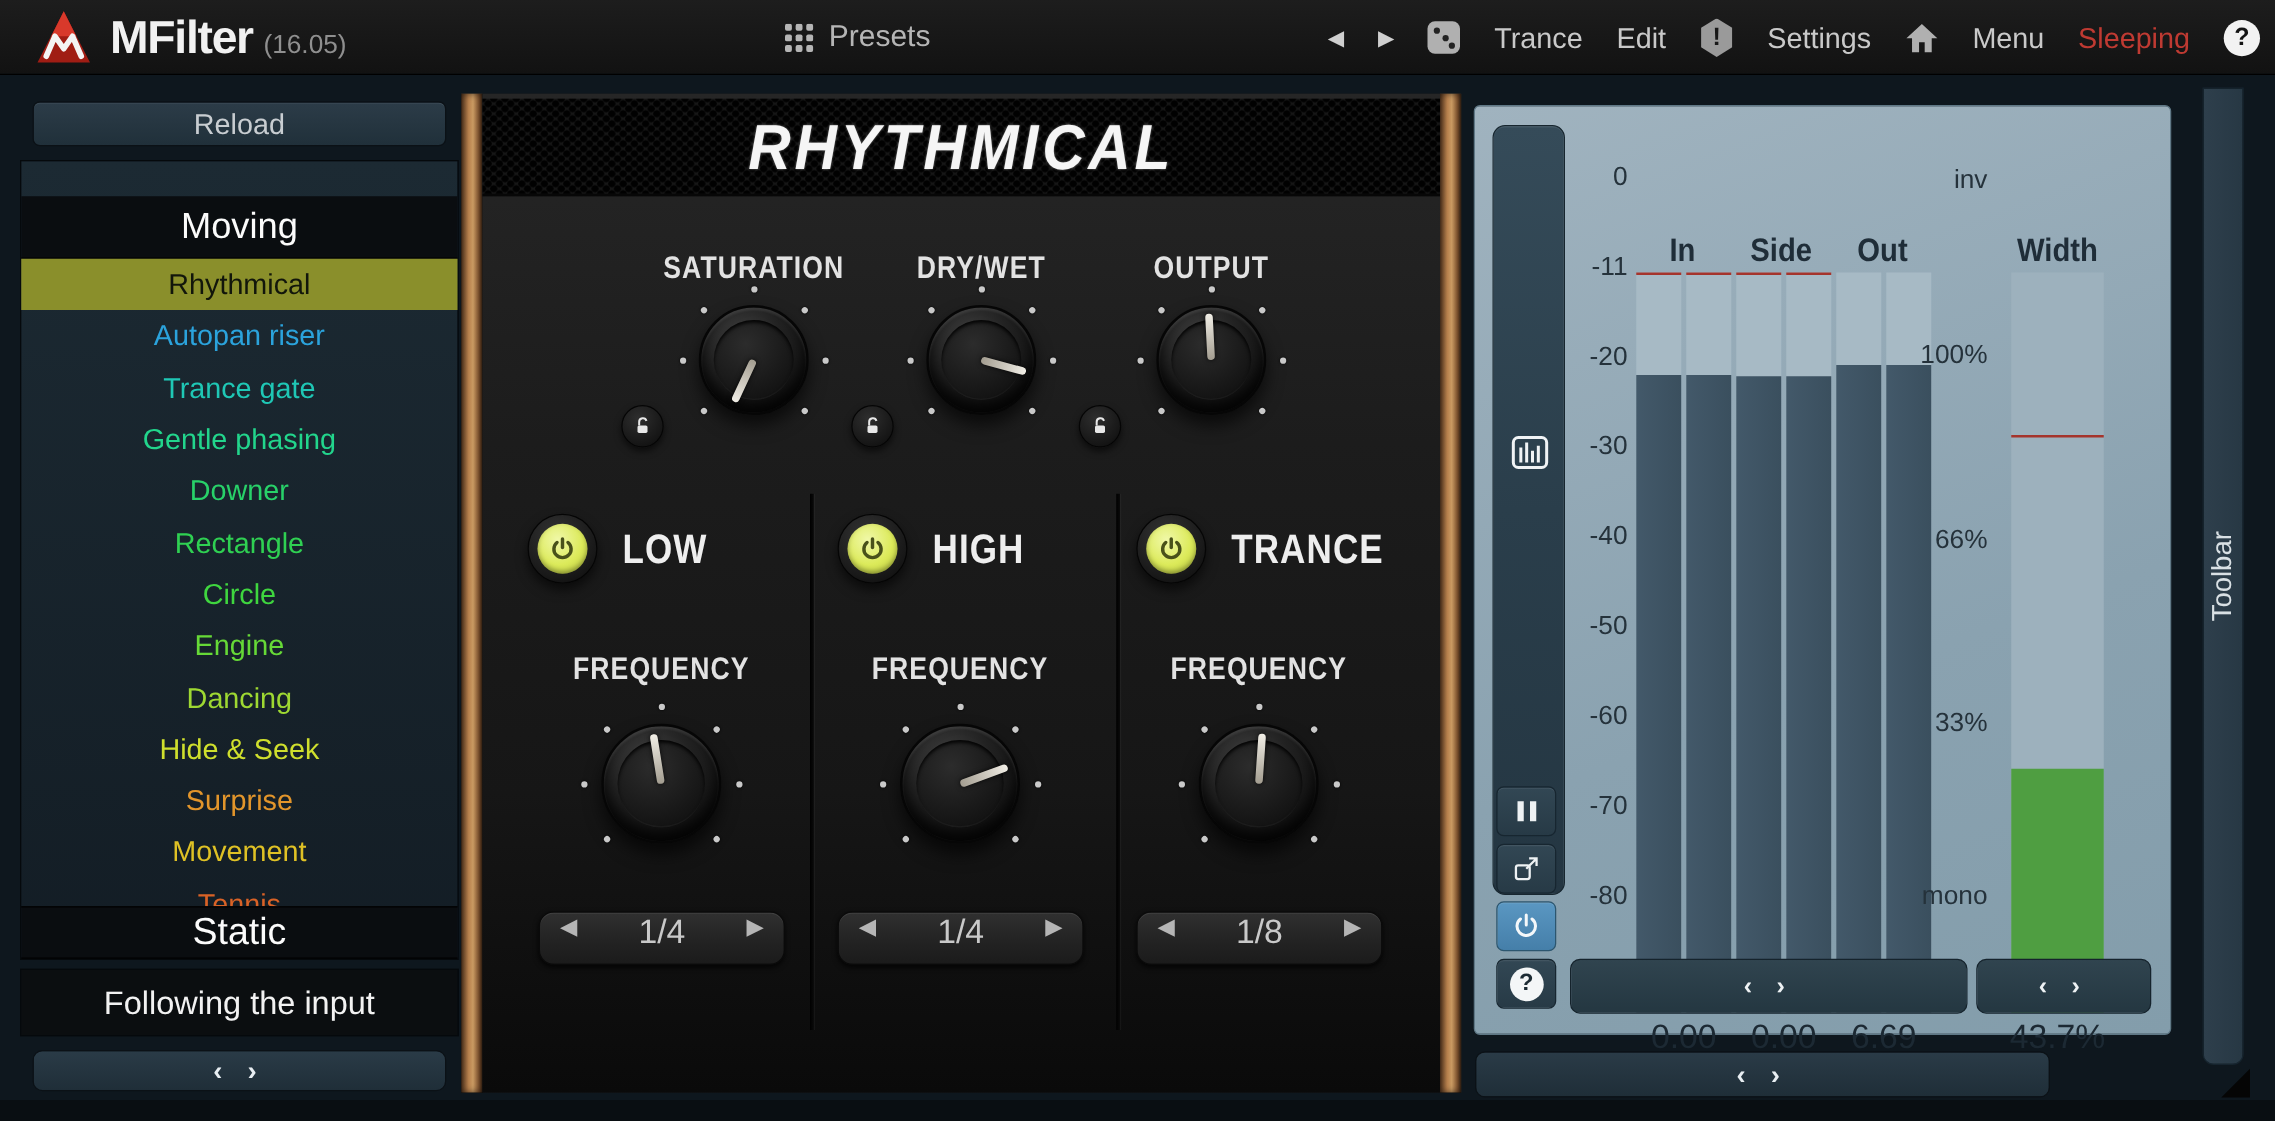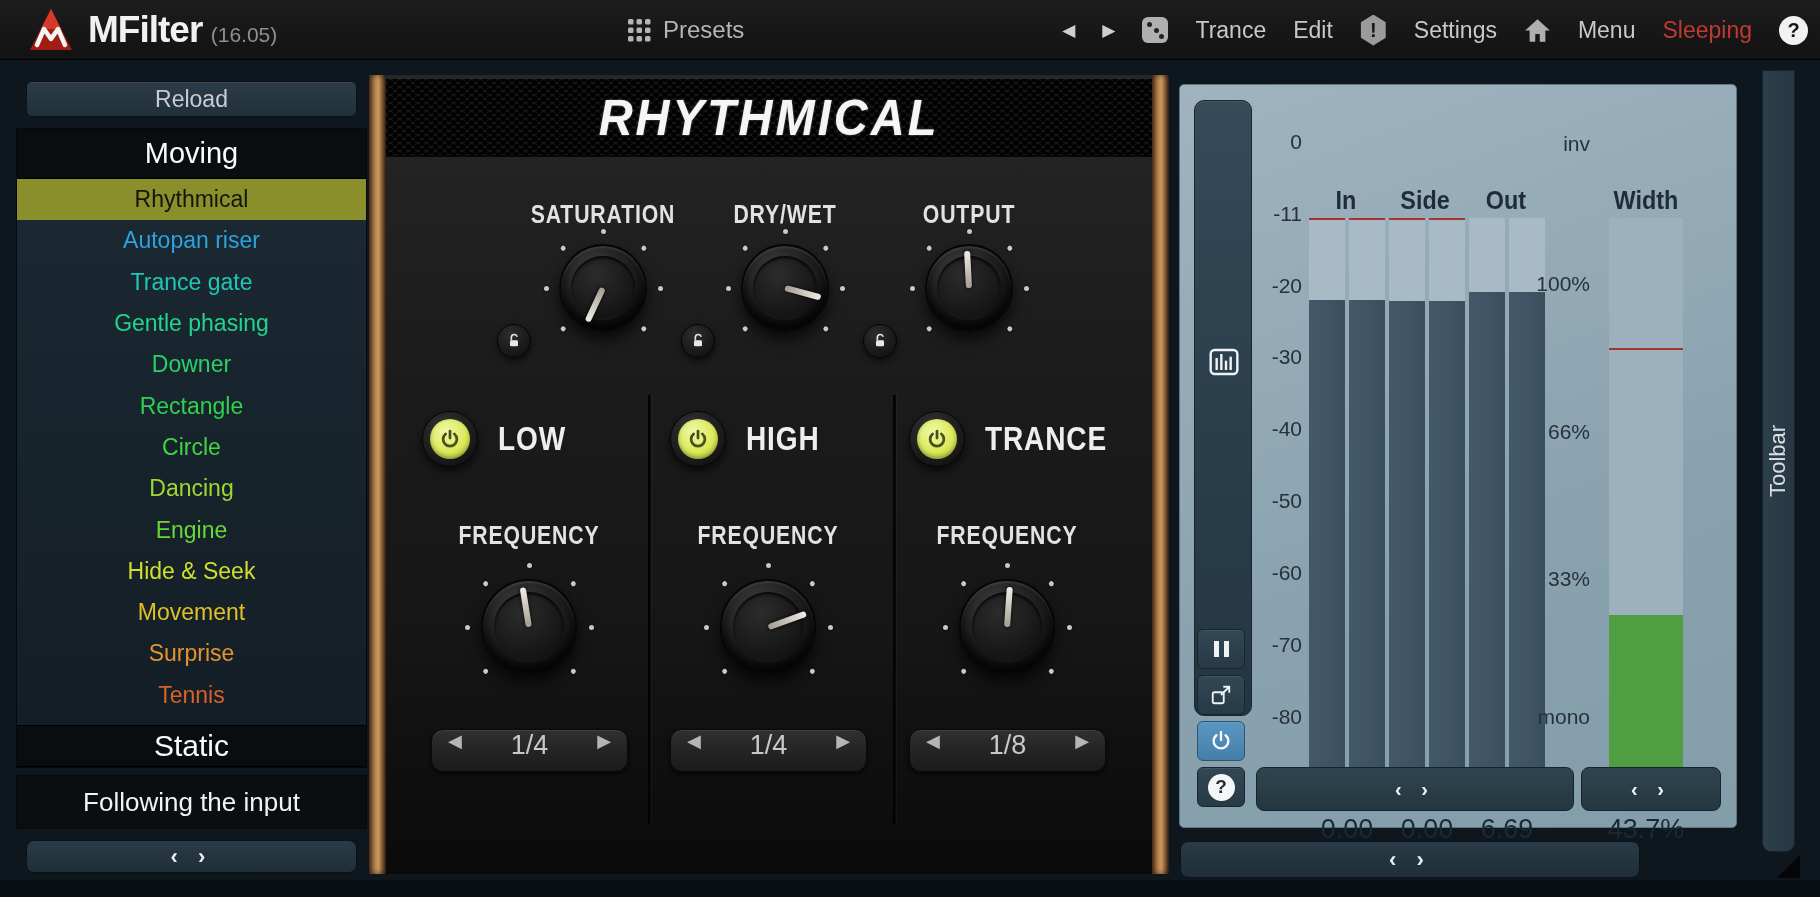--- a/index.html
+++ b/index.html
@@ -33,21 +33,21 @@
   .status-text { font-size:23px; }
 
   
   .side-btn { position:absolute; border-radius:6px; background:linear-gradient(180deg,#2c3c48,#20303a);
     border:1px solid #0b1116; box-shadow:inset 0 1px 0 rgba(255,255,255,.07);
     color:#c8cdd1; display:flex; align-items:center; justify-content:center; }
   #reload-btn { left:26px; top:81px; width:331px; height:36px; font-size:23px; }
   #preset-list { position:absolute; left:16px; top:128px; width:351px; height:640px;
     background:linear-gradient(180deg,#1c2a33,#131d25); border:1px solid #05090c; }
   .list-header { height:50px; background:#0a0d10; color:#fbfbfb; font-size:29px;
-    display:flex; align-items:center; justify-content:center; border-bottom:1px solid #000; }
+    display:flex; align-items:center; justify-content:center; border-bottom:1px solid #000;margin-top:28px; }
   .list-item { height:41.3px; display:flex; align-items:center; justify-content:center; font-size:23px; }
   .list-item.sel { font-weight:normal; }
   #static-header { position:absolute; left:0; right:0; bottom:0; height:42px; font-size:30px; border-top:1px solid #000; }
   #following-box { position:absolute; left:16px; top:775px; width:351px; height:54px; background:#0b0e10;
     border:1px solid #05090c; color:#f2f2f2; font-size:26px; display:flex; align-items:center; justify-content:center; }
   .scrollpill { position:absolute; border-radius:8px; background:linear-gradient(180deg,#2a3b47,#1f2e38);
     border:1px solid #0b1116; color:#e8eef2; display:flex; align-items:center; justify-content:center;
     font-size:22px; font-weight:bold; letter-spacing:7px; }
   #sidebar-scroll { left:26px; top:840px; width:331px; height:33px; }
 
@@ -231,33 +231,33 @@
     <div class="list-item">
         <span style="color: rgb(40, 209, 105);">Downer</span>
       </div>
     <div class="list-item">
         <span style="color: rgb(47, 208, 82);">Rectangle</span>
       </div>
     <div class="list-item">
         <span style="color: rgb(63, 214, 63);">Circle</span>
       </div>
     <div class="list-item">
+        <span style="color: rgb(102, 217, 55);">Engine</span>
+      </div>
+    <div class="list-item">
         <span style="color: rgb(158, 216, 50);">Dancing</span>
       </div>
     <div class="list-item">
-        <span style="color: rgb(102, 217, 55);">Engine</span>
-      </div>
-    <div class="list-item">
         <span style="color: rgb(207, 223, 45);">Hide &amp; Seek</span>
       </div>
     <div class="list-item">
+        <span style="color: rgb(226, 149, 43);">Surprise</span>
+      </div>
+    <div class="list-item">
         <span style="color: rgb(223, 193, 37);">Movement</span>
-      </div>
-    <div class="list-item">
-        <span style="color: rgb(226, 149, 43);">Surprise</span>
       </div>
     <div class="list-item">
         <span style="color: rgb(217, 98, 38);">Tennis</span>
       </div>
     <div class="list-header" id="static-header">Static</div>
   </div>
 
   <div id="following-box">
     <span>Following the input</span>
   </div>

